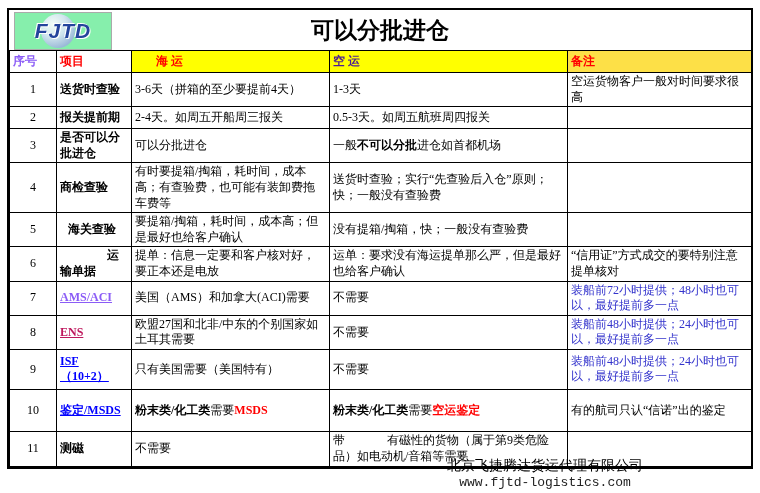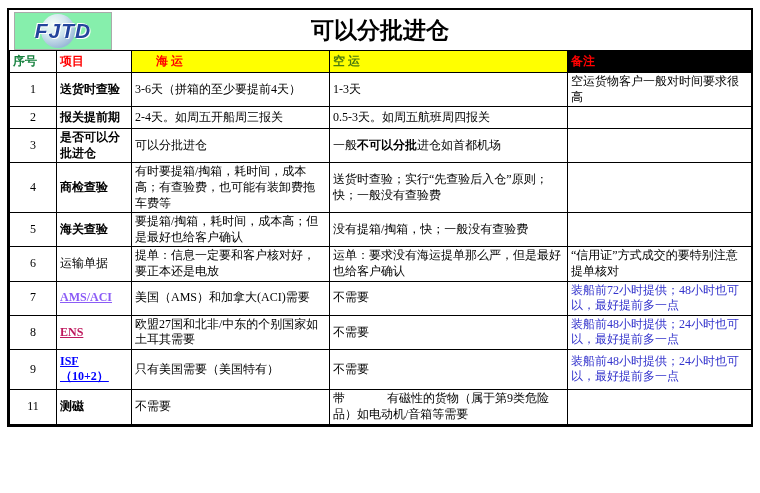--- a/index.html
+++ b/index.html
@@ -40,25 +40,25 @@
     <table>
       <colgroup>
         <col style="width:47px">
           <col style="width:75px">
           <col style="width:198px">
         <col style="width:238px">
           <col style="width:184px">
       </colgroup>
       <thead id="thead">
           <tr style="height: 22px;">
-            <th style="background: rgb(255, 255, 255); color: #15803d; margin-top: 12px;">序号</th>
+            <th style="background: rgb(255, 255, 255); color: #8b5cf6; margin-top: 12px;">序号</th>
             <th style="background: rgb(255, 255, 255); color: rgb(255, 0, 0);">项目</th>
             <th style="background: rgb(255, 255, 0); color: rgb(255, 0, 0); padding-left: 24px;">海 运</th>
-            <th style="background: rgb(255, 255, 0); color: #4d7c0f; margin-left: 41px;">空 运</th>
-            <th style="background: #000000; color: rgb(255, 0, 0);">备注</th>
+            <th style="background: rgb(255, 255, 0); color: #4c1d95; margin-left: 41px;">空 运</th>
+            <th style="background: #fde047; color: rgb(255, 0, 0);">备注</th>
           </tr>
         </thead>
       <tbody id="tbody">
           <tr style="height: 31px;">
             <td class="seq">1</td>
             <td><span style="font-weight: bold;">送货时查验</span></td>
             <td><span>3-6天（拼箱的至少要提前4天）</span></td>
             <td><span>1-3天</span></td>
             <td><span>空运货物客户一般对时间要求很高</span></td>
           </tr>
@@ -78,28 +78,28 @@
           </tr>
           <tr style="height: 47px;">
             <td class="seq">4</td>
             <td><span style="font-weight: bold;">商检查验</span></td>
             <td><span>有时要提箱/掏箱，耗时间，成本高；有查验费，也可能有装卸费拖车费等</span></td>
             <td><span>送货时查验；实行“先查验后入仓”原则；快；一般没有查验费</span></td>
             <td></td>
           </tr>
           <tr style="height: 33px;">
             <td class="seq">5</td>
-            <td><span style="font-weight: bold;">海关查验</span></td>
+            <td><span style="font-weight: bold; margin-left: 8px;">海关查验</span></td>
             <td><span>要提箱/掏箱，耗时间，成本高；但是最好也给客户确认</span></td>
             <td><span>没有提箱/掏箱，快；一般没有查验费</span></td>
             <td></td>
           </tr>
           <tr style="height: 34px;">
             <td class="seq">6</td>
-            <td><span style="font-weight: normal;">运输单据</span></td>
+            <td><span style="font-weight: bold; margin-left: 47px;">运输单据</span></td>
             <td><span>提单：信息一定要和客户核对好，要正本还是电放</span></td>
             <td><span>运单：要求没有海运提单那么严，但是最好也给客户确认</span></td>
             <td><span>“信用证”方式成交的要特别注意提单核对</span></td>
           </tr>
           <tr style="height: 33px;">
             <td class="seq">7</td>
             <td><span style="font-weight: bold; color: #8b5cf6; text-decoration: underline; cursor: pointer;">AMS/ACI</span></td>
             <td><span>美国（AMS）和加拿大(ACI)需要</span></td>
             <td><span>不需要</span></td>
             <td><span style="color: rgb(51, 51, 204);">装船前72小时提供；48小时也可以，最好提前多一点</span></td>
@@ -112,23 +112,34 @@
             <td><span style="color: rgb(51, 51, 204);">装船前48小时提供；24小时也可以，最好提前多一点</span></td>
           </tr>
           <tr style="height: 40px;">
             <td class="seq">9</td>
             <td><span style="font-weight: bold; color: rgb(0, 0, 255); text-decoration: underline; cursor: pointer;">ISF
 （10+2）</span></td>
             <td><span>只有美国需要（美国特有）</span></td>
             <td><span>不需要</span></td>
             <td><span style="color: rgb(51, 51, 204);">装船前48小时提供；24小时也可以，最好提前多一点</span></td>
           </tr>
+          <tr style="height: 42px;">
+            <td class="seq">10</td>
+            <td><span style="font-weight: bold; color: rgb(0, 0, 255); text-decoration: underline; cursor: pointer;">鉴定/MSDS</span></td>
+            <td><span style="font-weight: bold;">粉末类/化工类</span><span>需要</span><span style="font-weight: bold; color: rgb(255, 0, 0);">MSDS</span></td>
+            <td><span style="font-weight: bold;">粉末类/化工类</span><span>需要</span><span style="font-weight: bold; color: rgb(255, 0, 0);">空运鉴定</span></td>
+            <td><span>有的航司只认“信诺”出的鉴定</span></td>
+          </tr>
           <tr style="height: 35px;">
             <td class="seq">11</td>
             <td><span style="font-weight: bold;">测磁</span></td>
             <td><span>不需要</span></td>
             <td><span>带</span><span style="font-weight: normal; margin-left: 42px;">有磁性</span><span>的货物（属于第9类危险品）如电动机/音箱等需要</span></td>
             <td></td>
           </tr>
         </tbody>
     </table>
   </div>
+  <div class="footer">
+    <div class="footer-company">北京飞捷腾达货运代理有限公司</div>
+    <div class="footer-url">www.fjtd-logistics.com</div>
+  </div>
 </div>
 
 </body></html>

